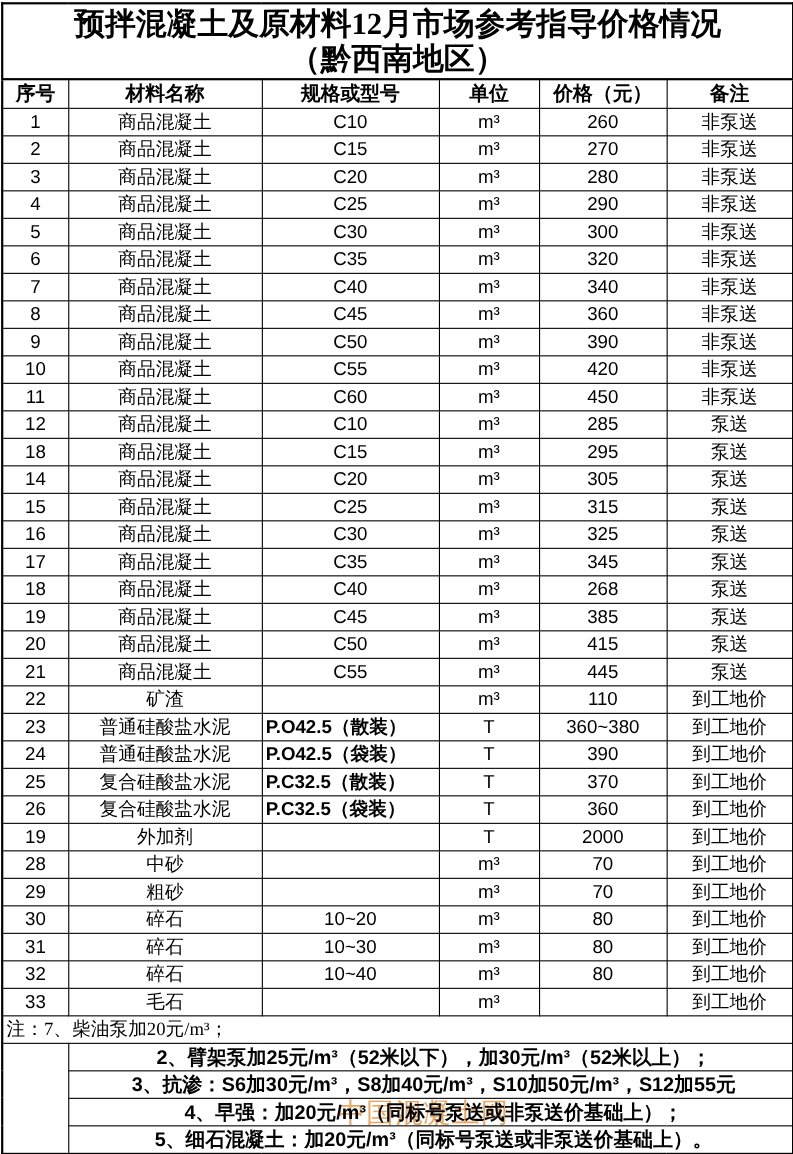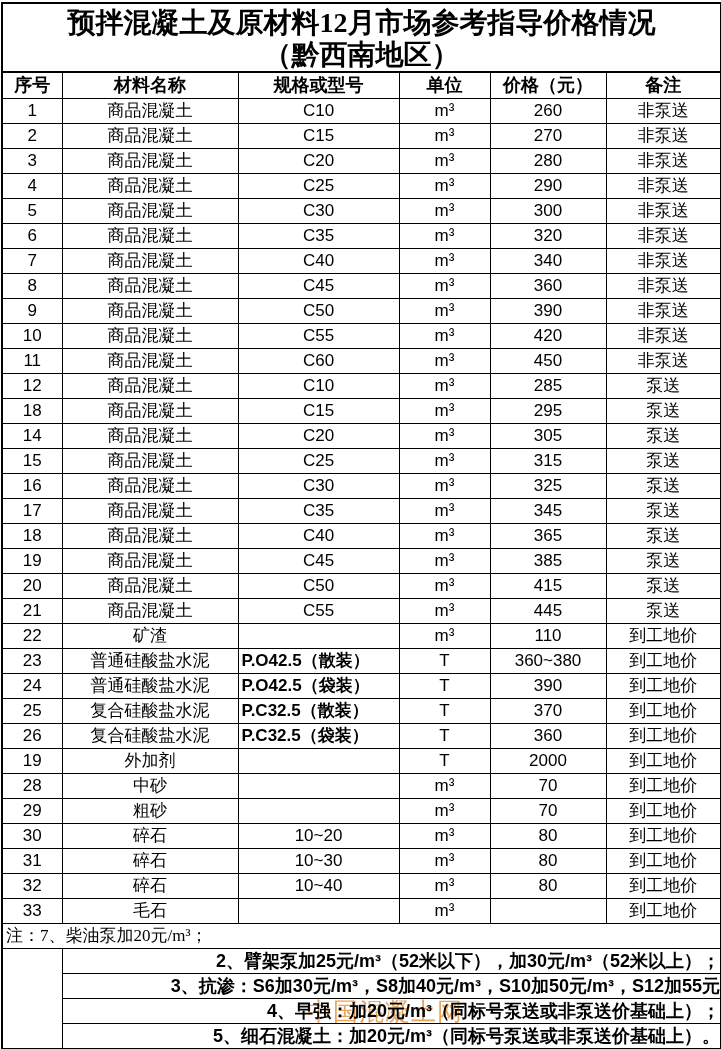--- a/index.html
+++ b/index.html
@@ -53,21 +53,21 @@
   }
   td.bold { font-weight: bold; }
   td.note-first {
     text-align: left;
     padding-left: 3px;
     font-family: "Liberation Serif", serif;
     font-size: 17px;
     font-weight: normal;
   }
   td.note-text-cell {
-    text-align: right;
+    text-align: center;
     padding-left: 6px;
     font-weight: bold;
     font-size: 18px;
   }
   .watermark {
     position: absolute;
     top: 995px;
     left: 307px;
     font-size: 25px;
     font-weight: normal;
@@ -242,21 +242,21 @@
           <td>C35</td>
           <td>m³</td>
           <td>345</td>
           <td>泵送</td>
         </tr>
         <tr>
           <td>18</td>
           <td>商品混凝土</td>
           <td>C40</td>
           <td>m³</td>
-          <td>365</td>
+          <td>268</td>
           <td>泵送</td>
         </tr>
         <tr>
           <td>19</td>
           <td>商品混凝土</td>
           <td>C45</td>
           <td>m³</td>
           <td>385</td>
           <td>泵送</td>
         </tr>

